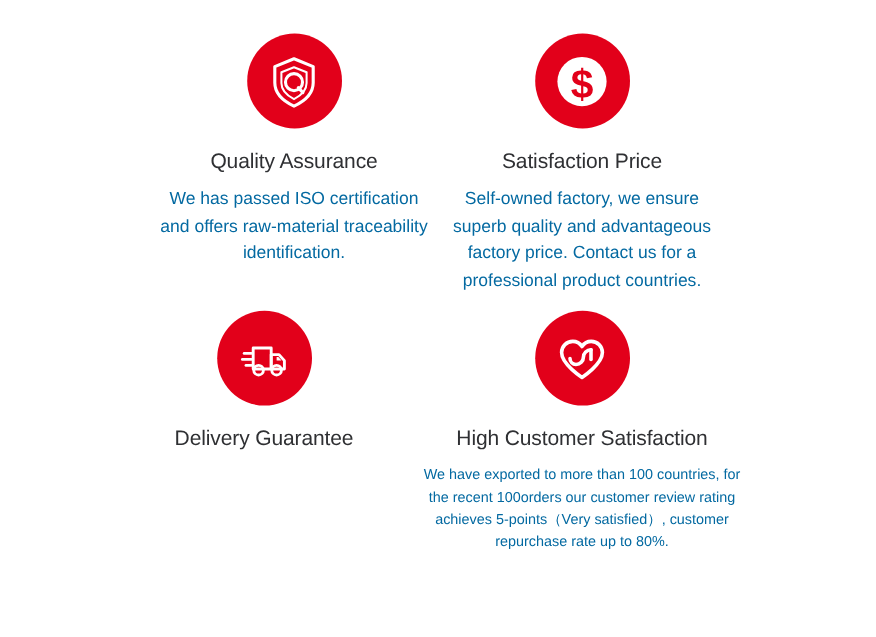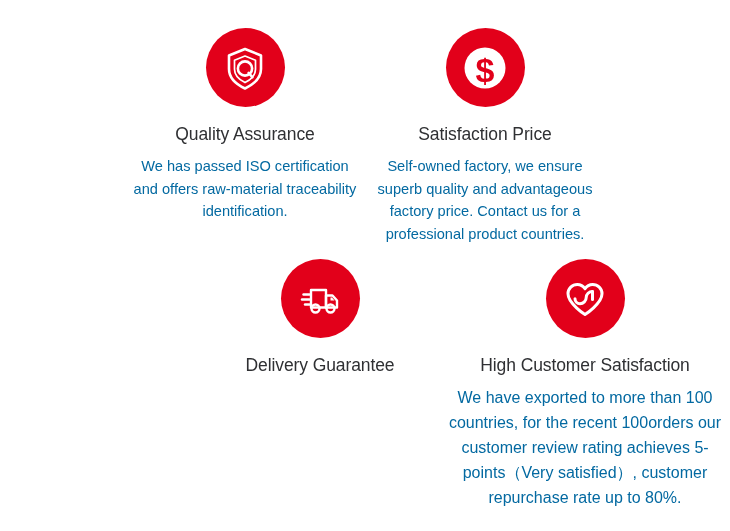--- a/index.html
+++ b/index.html
@@ -22,21 +22,20 @@
   .row {
     display: flex;
     justify-content: center;
     align-items: flex-start;
   }
   .row-top {
     padding-top: 28px;
   }
   .row-bottom {
     padding-top: 14px;
-    justify-content: flex-end;
   }
   .card {
     width: 240px;
     display: flex;
     flex-direction: column;
     align-items: center;
     box-sizing: border-box;
     padding: 0 6px;
   }
   .card-wide {
@@ -66,21 +65,21 @@
     white-space: nowrap;
   }
   .card-body {
     margin-top: 10px;
     font-size: 14.6px;
     color: #0369a1;
     text-align: center;
     line-height: 1.55;
   }
   .card-body-wide {
-    font-size: 16px;
+    font-size: 12px;
   }
 </style>
 </head>
 <body>
 
 <div class="features">
 
   <div class="row row-top">
 
     <div class="card">

